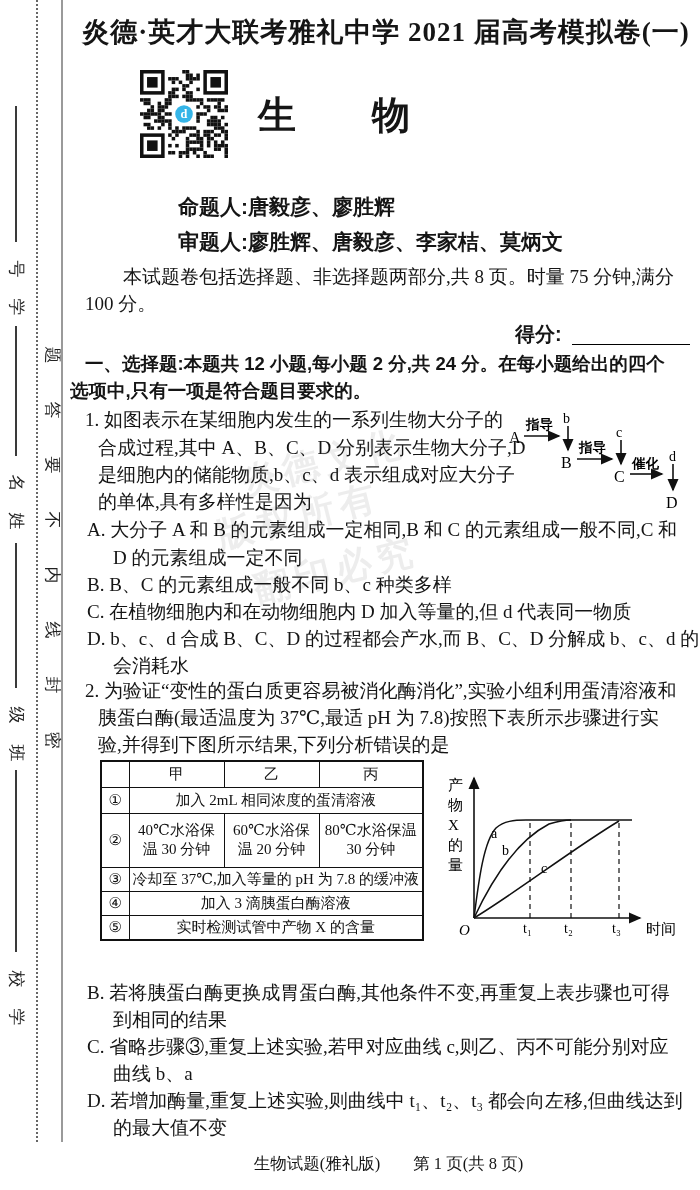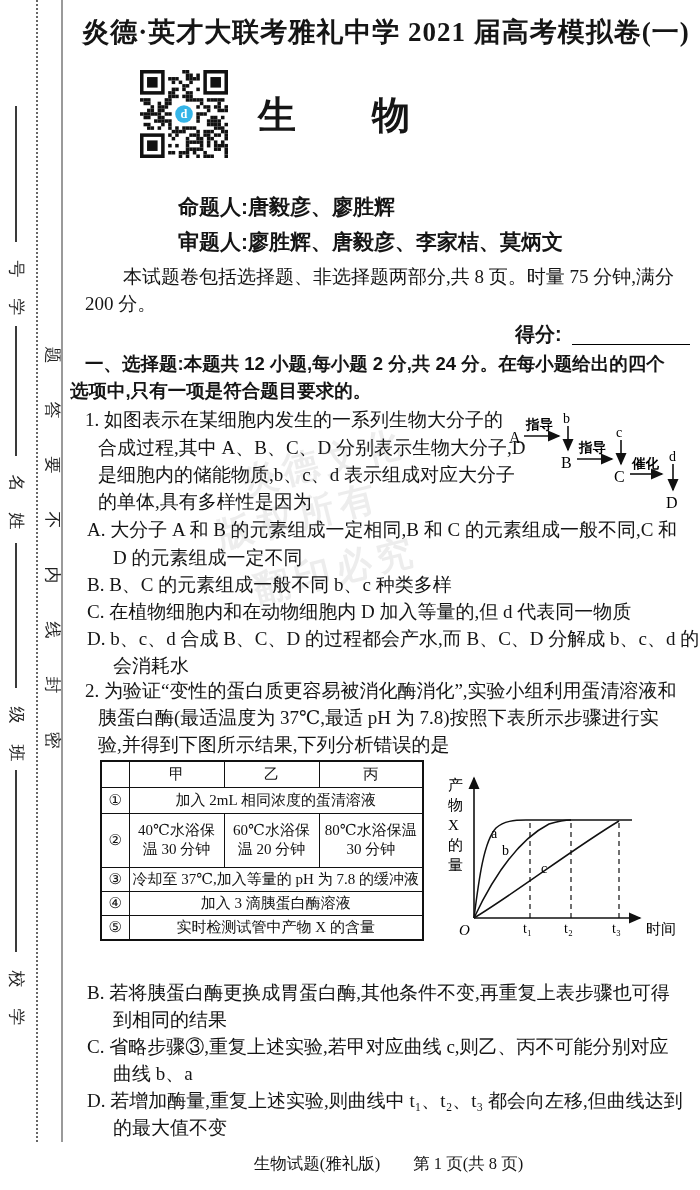--- a/index.html
+++ b/index.html
@@ -286,21 +286,21 @@
 
   <div class="subject">
     <span>生</span>
     <span>物</span>
   </div>
 
   <div class="ln sans setters" style="top:229px;left:178px">审题人:廖胜辉、唐毅彦、李家桔、莫炳文</div>
   <div class="ln sans setters" style="top:194px;left:178px">命题人:唐毅彦、廖胜辉</div>
 
   <div class="ln" style="top:264px;left:123px">本试题卷包括选择题、非选择题两部分,共 8 页。时量 75 分钟,满分</div>
-  <div class="ln" style="top:291px;left:85px">200 分。</div>
+  <div class="ln" style="top:291px;left:85px">100 分。</div>
 
   <div class="ln sans" style="top:321px;left:515px;font-size:20px">得分:</div>
   <div class="score-line"></div>
 
   <div class="ln sans" style="top:351px;left:85px;font-size:18.5px">一、选择题:本题共 12 小题,每小题 2 分,共 24 分。在每小题给出的四个</div>
   <div class="ln sans" style="top:378px;left:70px;font-size:18.5px">选项中,只有一项是符合题目要求的。</div>
 
   <div class="ln" style="top:407px;left:85px">1. 如图表示在某细胞内发生的一系列生物大分子的</div>
   <div class="ln" style="top:435px;left:98px">合成过程,其中 A、B、C、D 分别表示生物大分子,D</div>
   <div class="ln" style="top:462px;left:98px">是细胞内的储能物质,b、c、d 表示组成对应大分子</div>

